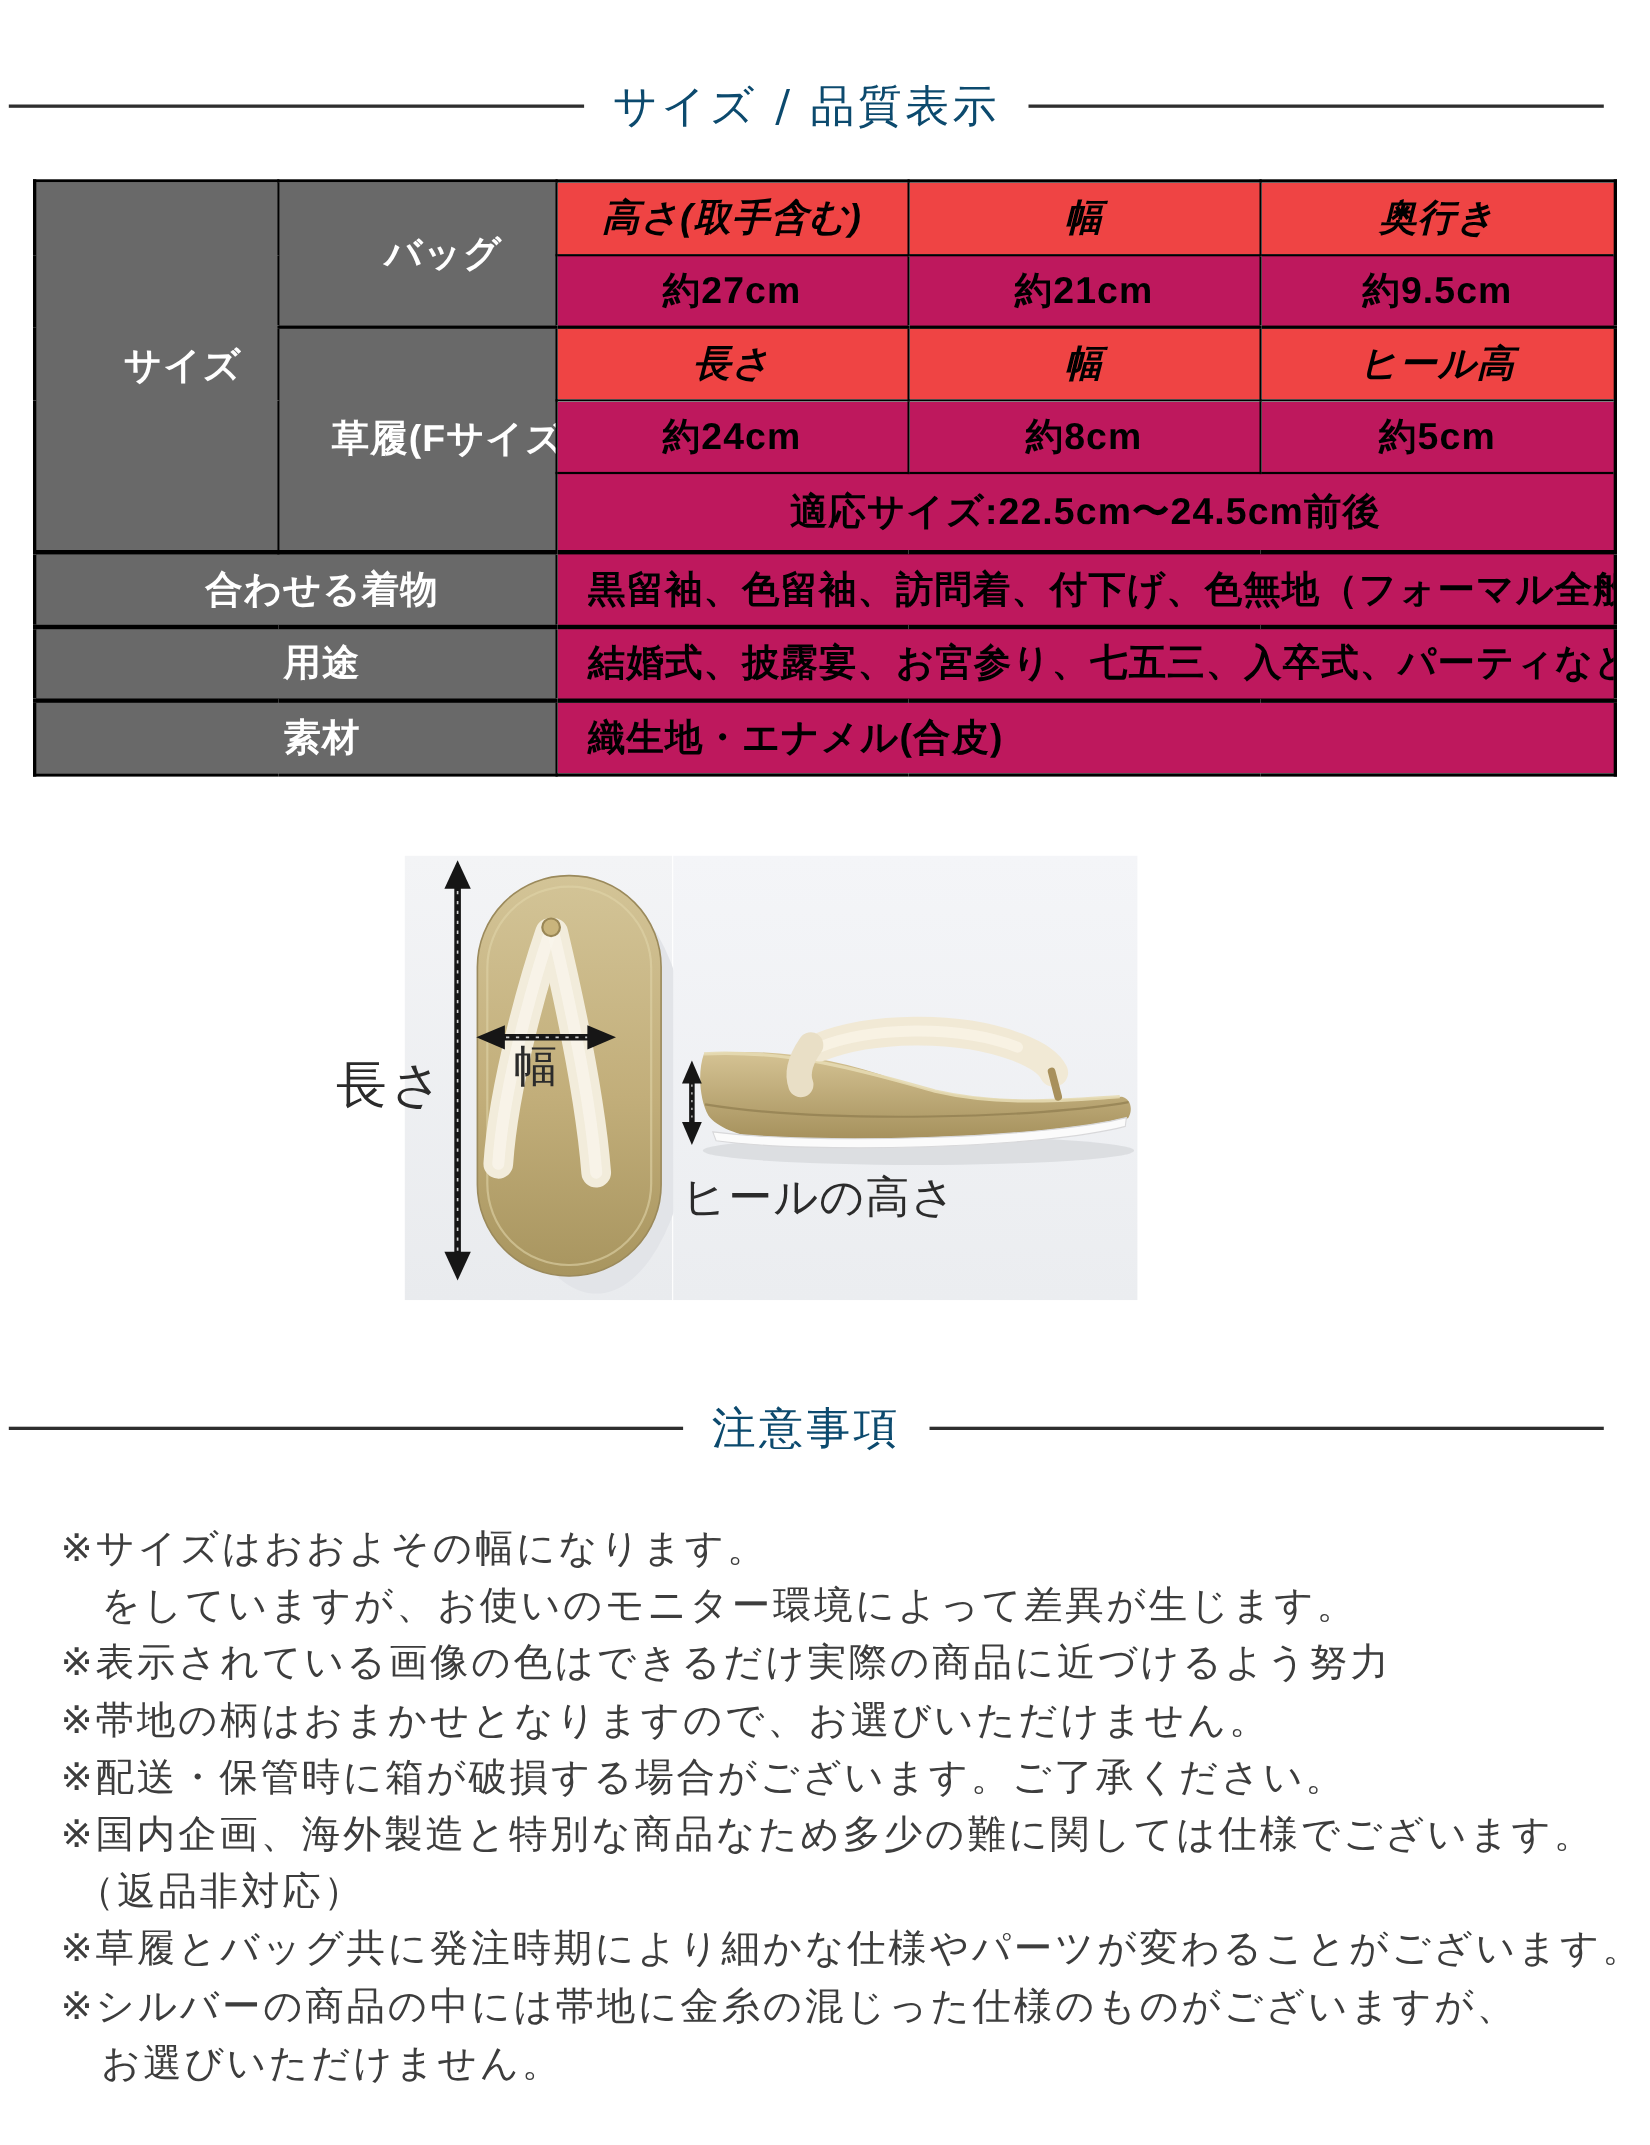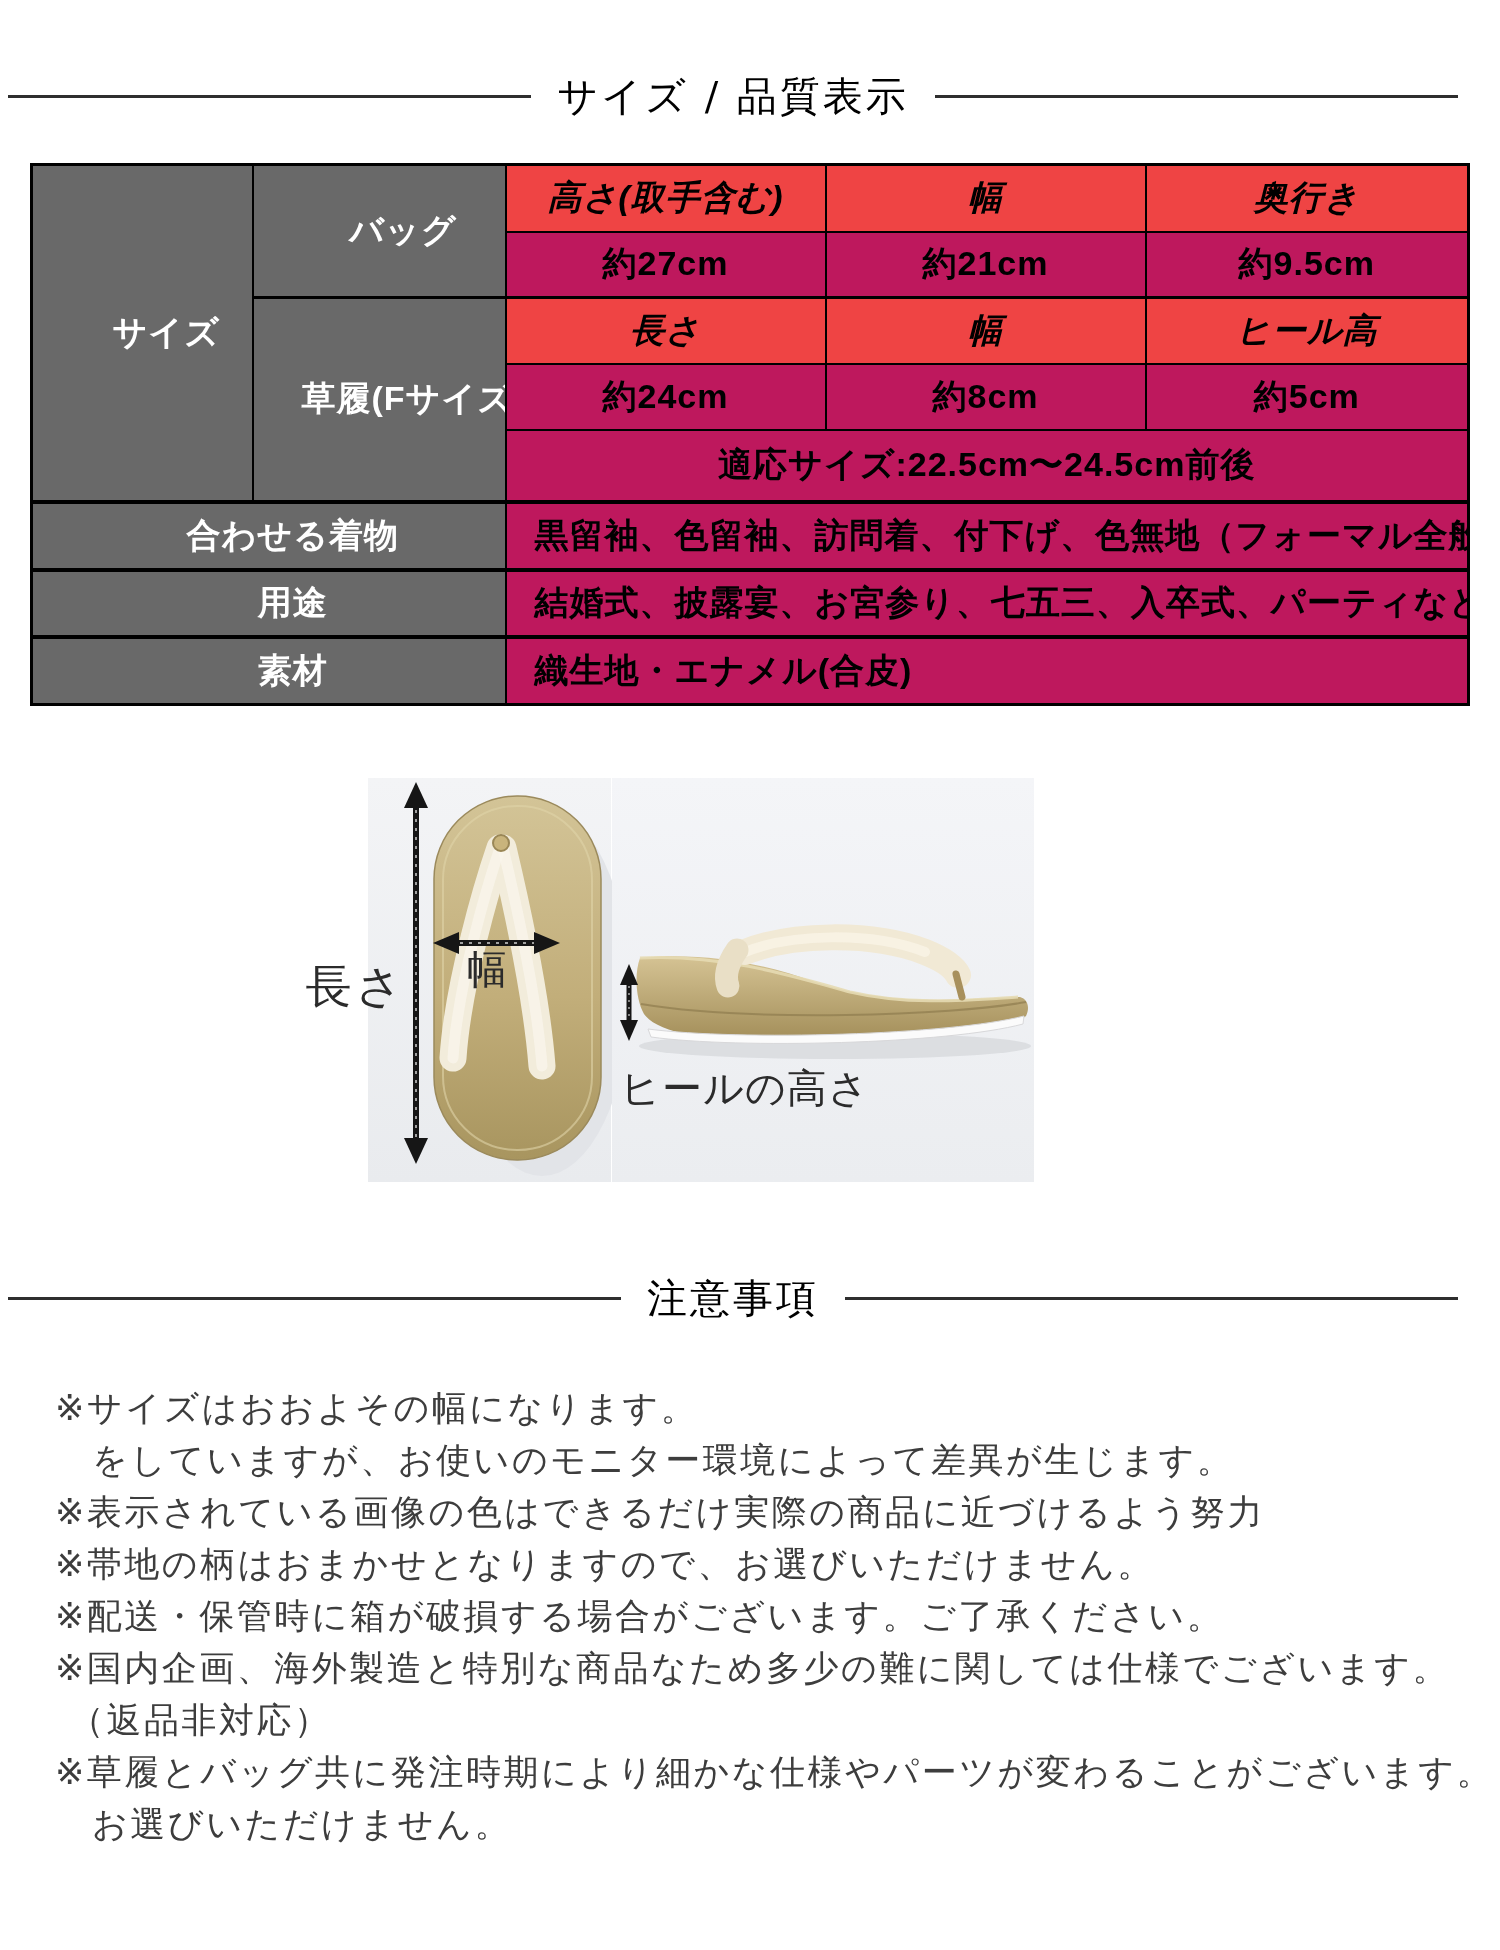--- a/index.html
+++ b/index.html
@@ -10,21 +10,21 @@
   }
   
   .rule-heading{
     position:absolute;left:0;width:1500px;height:56px;
     display:flex;align-items:center;gap:26px;
     box-sizing:border-box;padding-left:8px;padding-right:42px;
   }
   .rule-heading .rule{flex:1;height:3px;background:#2e2e2e;}
   .rule-heading .h-text{
     font-family:"DejaVu Serif","Liberation Serif",serif;
-    font-size:40px;color:#000000;letter-spacing:3px;white-space:nowrap;
+    font-size:40px;color:#0c4a6e;letter-spacing:3px;white-space:nowrap;
   }
   #heading-size{top:68px;}
   #heading-notes{top:1270px;justify-content:space-between;}
 
   
   .size-table{
     position:absolute;left:30px;top:163px;
     border-collapse:collapse;table-layout:fixed;width:1437px;
     font-size:34px;font-weight:600;color:#000;letter-spacing:1px;
   }
@@ -207,14 +207,15 @@
 
 <div class="notes">
   <div class="note-line">※サイズはおおよその幅になります。</div>
   <div class="note-line indent">をしていますが、お使いのモニター環境によって差異が生じます。</div>
   <div class="note-line">※表示されている画像の色はできるだけ実際の商品に近づけるよう努力</div>
   <div class="note-line">※帯地の柄はおまかせとなりますので、お選びいただけません。</div>
   <div class="note-line">※配送・保管時に箱が破損する場合がございます。ご了承ください。</div>
   <div class="note-line">※国内企画、海外製造と特別な商品なため多少の難に関しては仕様でございます。</div>
   <div class="note-line indent-paren">（返品非対応）</div>
   <div class="note-line">※草履とバッグ共に発注時期により細かな仕様やパーツが変わることがございます。</div>
+  <div class="note-line">※シルバーの商品の中には帯地に金糸の混じった仕様のものがございますが、</div>
   <div class="note-line indent">お選びいただけません。</div>
 </div>
 
 </body></html>

